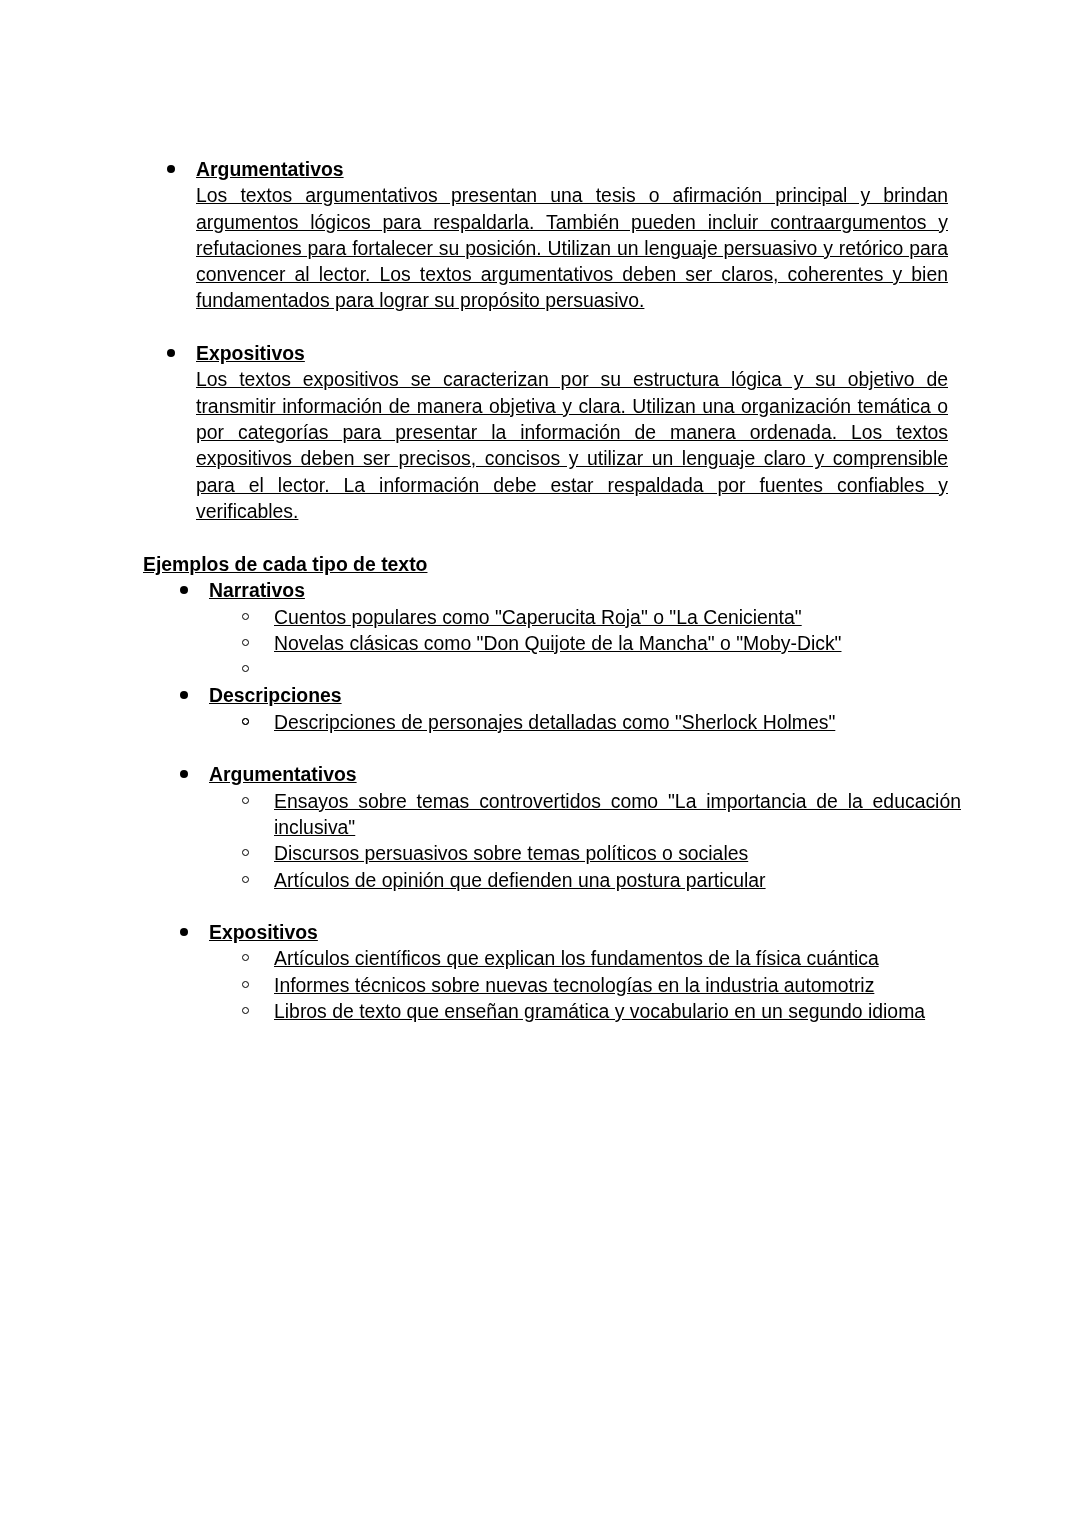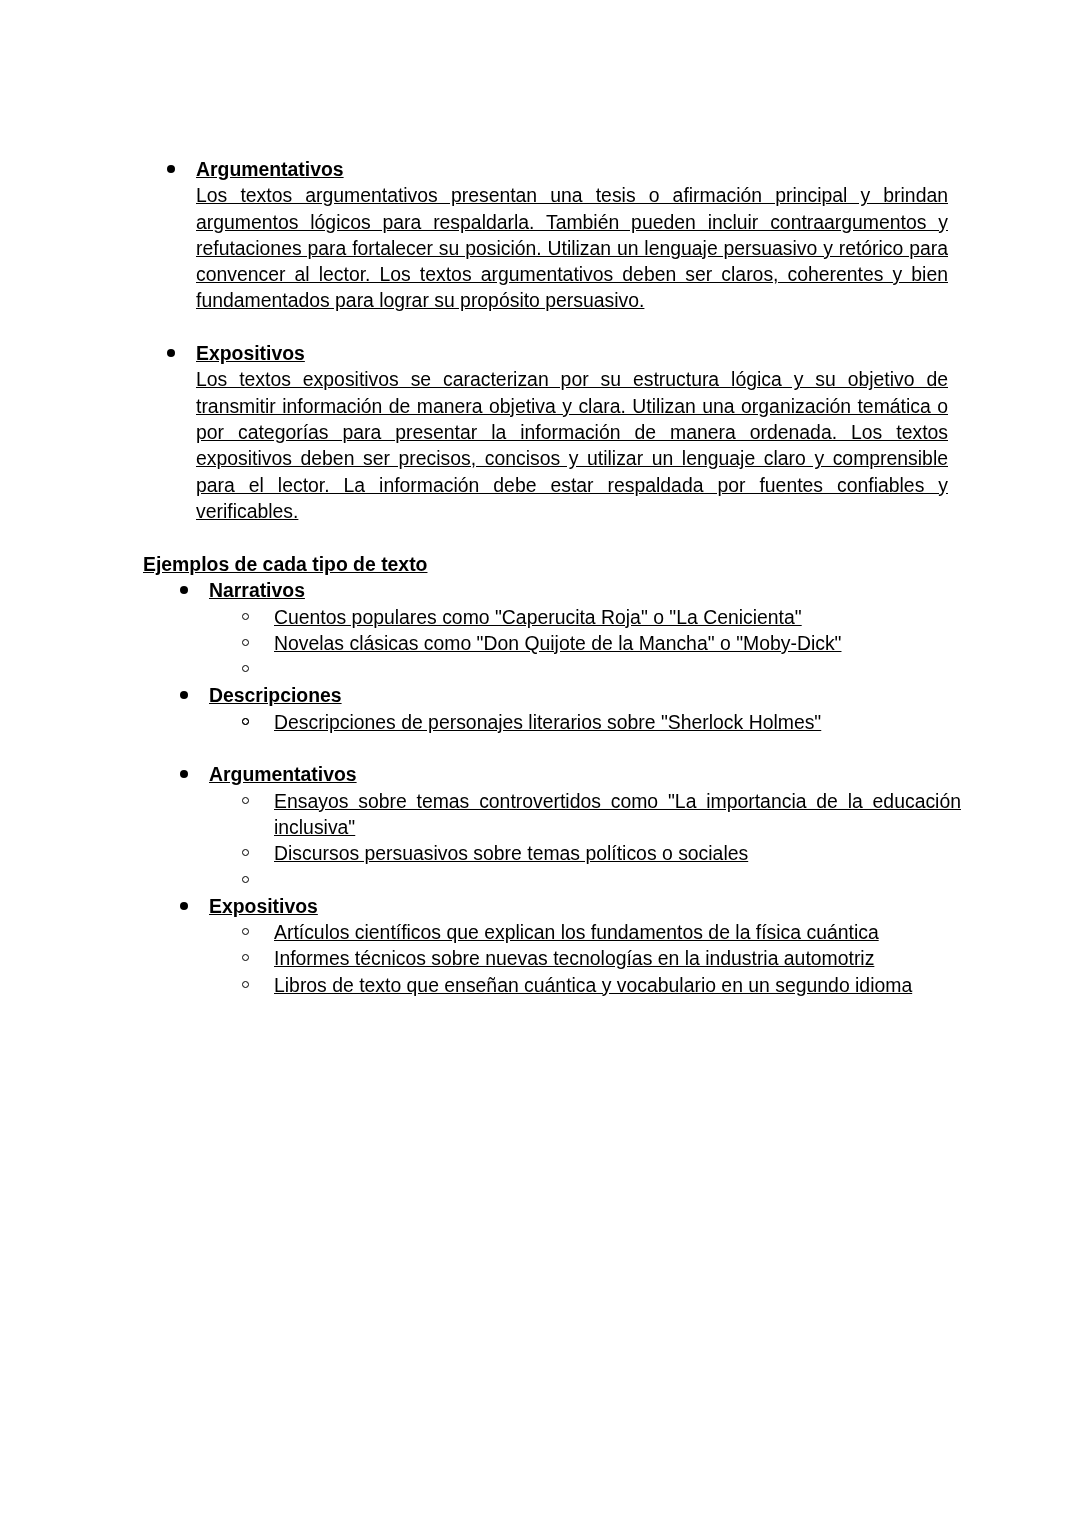--- a/index.html
+++ b/index.html
@@ -117,40 +117,40 @@
         <li class="subitem"><span class="subbullet"></span></li>
       </ul>
     </div>
     <div class="gap"></div>
 
     <div class="item">
       <span class="bullet"></span>
       <span class="heading">Descripciones</span>
       <ul class="sublist">
         <li class="subitem"><span class="subbullet"></span></li>
-        <li class="subitem"><span class="subbullet"></span><span>Descripciones de personajes literarios sobre "Sherlock Holmes"</span></li>
+        <li class="subitem"><span class="subbullet"></span><span>Descripciones de personajes detalladas como "Sherlock Holmes"</span></li>
       </ul>
     </div>
     <div class="gap"></div>
 
     <div class="item">
       <span class="bullet"></span>
       <span class="heading">Argumentativos</span>
       <ul class="sublist">
         <li class="subitem"><span class="subbullet"></span><span>Ensayos sobre temas controvertidos como "La importancia de la educación inclusiva"</span></li>
         <li class="subitem"><span class="subbullet"></span><span>Discursos persuasivos sobre temas políticos o sociales</span></li>
-        <li class="subitem"><span class="subbullet"></span></li>
+        <li class="subitem"><span class="subbullet"></span><span>Artículos de opinión que defienden una postura particular</span></li>
       </ul>
     </div>
     <div class="gap"></div>
 
     <div class="item">
       <span class="bullet"></span>
       <span class="heading">Expositivos</span>
       <ul class="sublist">
         <li class="subitem"><span class="subbullet"></span><span>Artículos científicos que explican los fundamentos de la física cuántica</span></li>
         <li class="subitem"><span class="subbullet"></span><span>Informes técnicos sobre nuevas tecnologías en la industria automotriz</span></li>
-        <li class="subitem"><span class="subbullet"></span><span>Libros de texto que enseñan cuántica y vocabulario en un segundo idioma</span></li>
+        <li class="subitem"><span class="subbullet"></span><span>Libros de texto que enseñan gramática y vocabulario en un segundo idioma</span></li>
       </ul>
     </div>
   </div>
 
 </div>
 
 </body></html>

